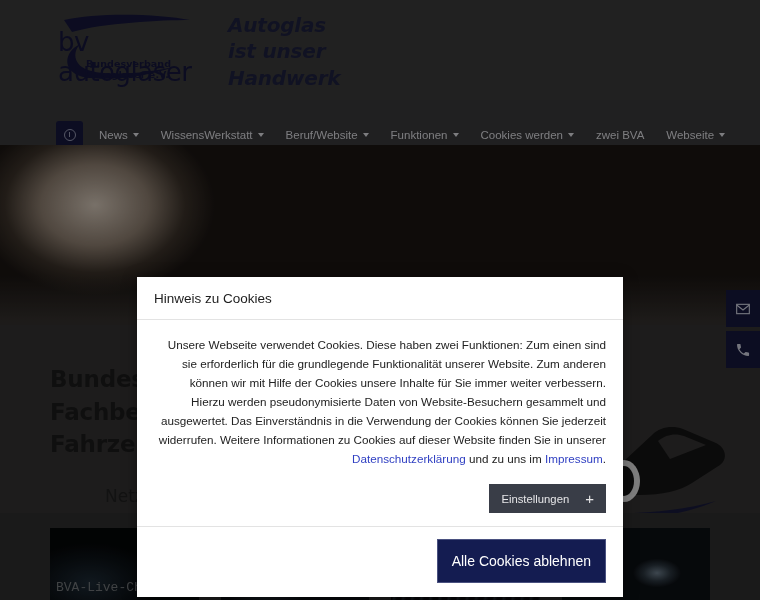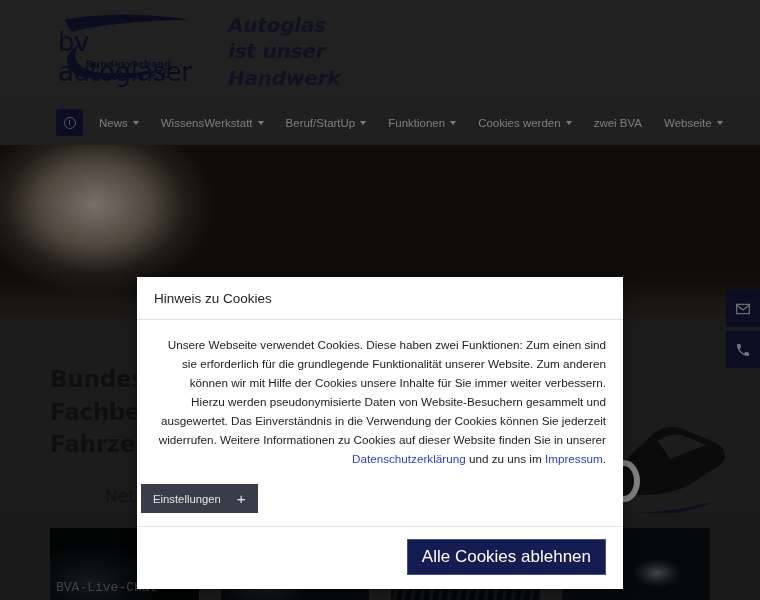--- a/index.html
+++ b/index.html
@@ -33,21 +33,21 @@
     font-size: 20px; font-weight: bold; font-style: italic;
     color: #1d1f3d; line-height: 1.32; letter-spacing: -0.2px;
     font-family: "DejaVu Sans", sans-serif;
   }
 
   
   .navbar {
     position: absolute; top: 100px; left: 0; width: 760px; height: 45px;
     background: #37373a;
   }
-  .nav-inner { position: absolute; left: 56px; top: 0; height: 45px; display: flex; align-items: center; }
+  .nav-inner { position: absolute; left: 56px; top: 12px; height: 45px; display: flex; align-items: center; }
   .nav-home {
     width: 27px; height: 27px; background: #15173c; border-radius: 3px;
     display: flex; align-items: center; justify-content: center; margin-right: 16px;
   }
   .home-circle {
     width: 12px; height: 12px; border: 1.2px solid #9295ad; border-radius: 50%;
     display: flex; align-items: center; justify-content: center;
   }
   .home-circle::after { content: ""; width: 1.2px; height: 5px; background: #9295ad; }
   .nav-item {
@@ -160,36 +160,36 @@
     padding: 14px 17px 13px 17px;
     border-bottom: 1px solid #e3e3e3;
   }
   .dialog-title { font-size: 13.5px; color: #1d1d1d; font-weight: 400; }
   .dialog-body { padding: 15px 17px 6px 17px; }
   .dialog-text {
     font-size: 11.7px; line-height: 1.63; color: #222222;
     text-align: right;
   }
   .dialog-text a { color: #2f3fc2; text-decoration: none; }
-  .settings-row { display: flex; justify-content: flex-start; padding: 10px 17px 13px 4px; }
+  .settings-row { display: flex; justify-content: flex-end; padding: 10px 17px 13px 4px; }
   .btn-settings {
     background: #393d47; color: #e6e6e8; border: none;
     font-size: 11.3px; padding: 7px 12px;
     display: flex; align-items: center; gap: 16px;
     font-family: "Liberation Sans", sans-serif; cursor: pointer;
   }
   .plus { font-size: 15px; line-height: 1; color: #e6e6e8; }
   .dialog-foot {
     border-top: 1px solid #e3e3e3;
     padding: 12px 17px 14px 17px;
     display: flex; justify-content: flex-end; gap: 11px;
   }
   .btn-primary {
     background: #141c51; color: #ffffff; border: 1px solid #4a5180;
-    font-size: 17px; padding: 7px 14px;
+    font-size: 14px; padding: 13px 14px;
     font-family: "Liberation Sans", sans-serif; cursor: pointer;
   }
 </style>
 </head>
 <body>
 
 <div id="page">
 
   <div class="header">
     <div class="logo-block">
@@ -214,21 +214,21 @@
       </div>
       <div class="nav-item">
         <span>News</span>
         <span class="caret"></span>
       </div>
       <div class="nav-item">
         <span>WissensWerkstatt</span>
         <span class="caret"></span>
       </div>
       <div class="nav-item">
-        <span>Beruf/StartUp</span>
+        <span>Beruf/Website</span>
         <span class="caret"></span>
       </div>
       <div class="nav-item">
         <span>Funktionen</span>
         <span class="caret"></span>
       </div>
       <div class="nav-item">
         <span>Cookies werden</span>
         <span class="caret"></span>
       </div>

